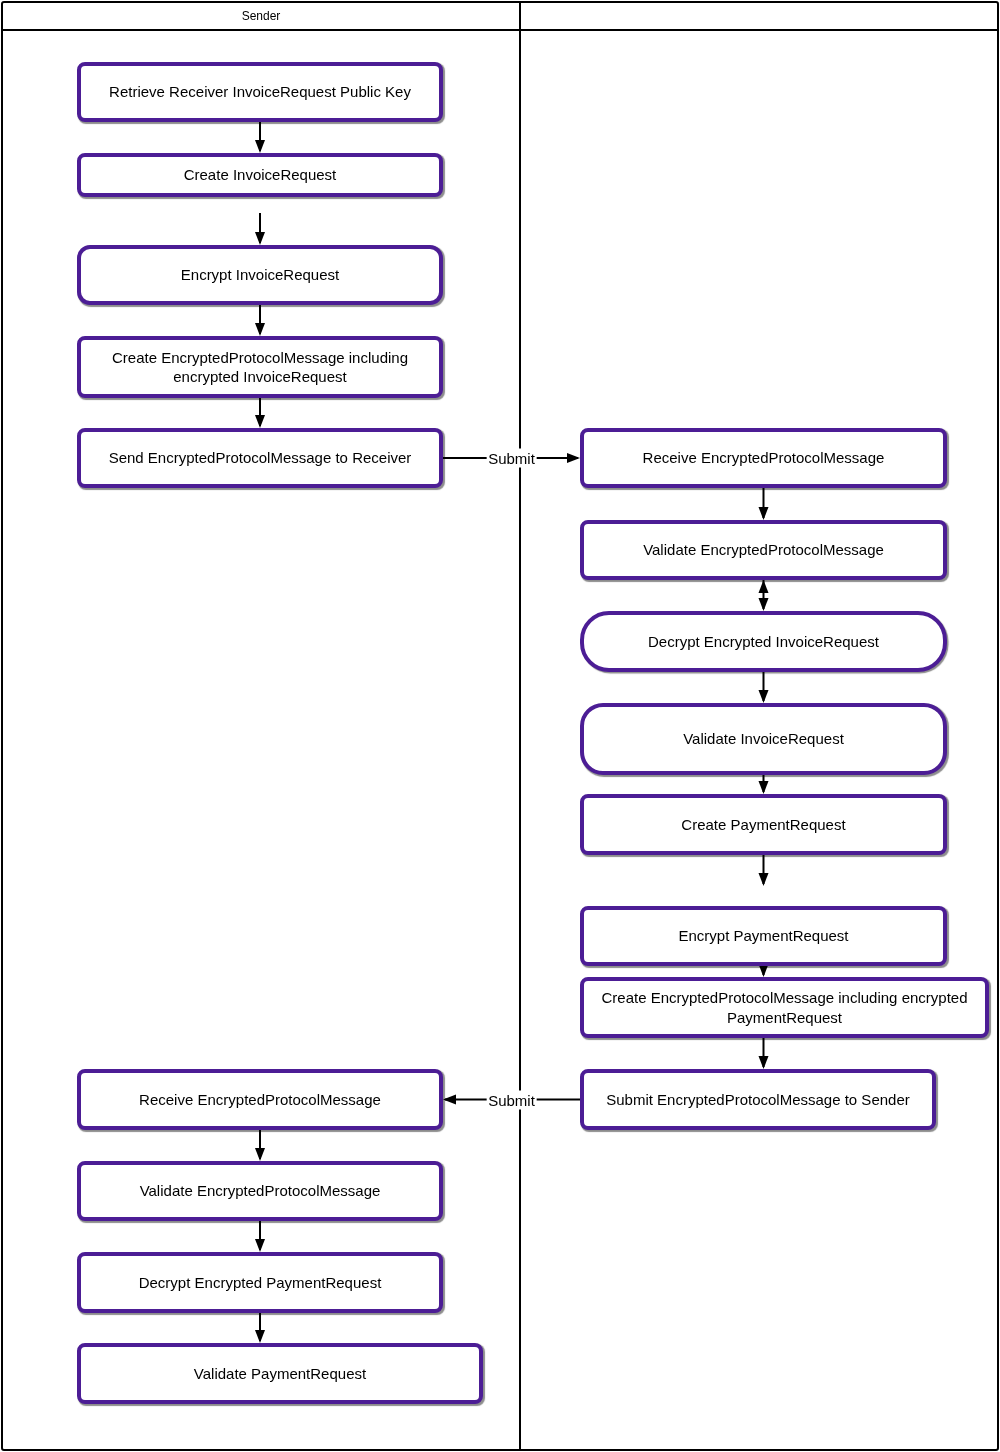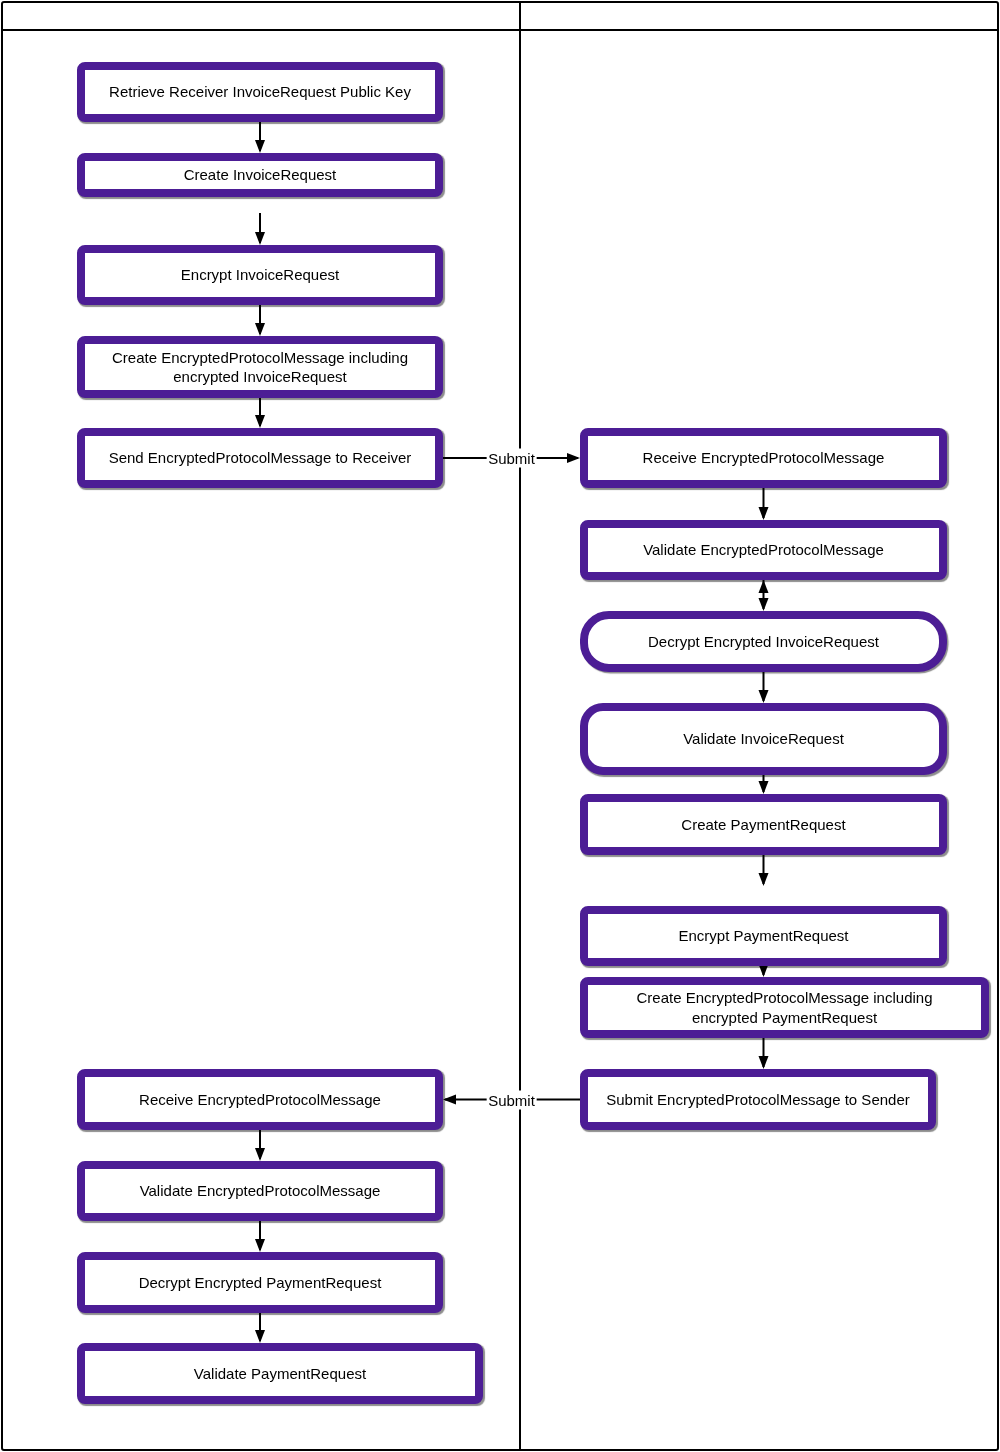--- a/index.html
+++ b/index.html
@@ -26,39 +26,42 @@
     display: flex; align-items: center; justify-content: center;
     font-size: 12px;
   }
   .lane-header.sender { left: 3px; width: 516px; }
   .lane-header.receiver { left: 521px; width: 474px; }
 
   #edges { position: absolute; left: 0; top: 0; width: 1000px; height: 1452px; }
 
   .node {
     position: absolute; box-sizing: border-box;
-    background: #ffffff; border: 8px solid #4c1d95; border-radius: 8px;
+    background: #ffffff; border: 4px solid #4c1d95; border-radius: 8px;
     display: flex; align-items: center; justify-content: center;
     text-align: center; font-size: 15px; line-height: 1.3;
     padding: 2px 16px;
     box-shadow: 1.5px 1.5px 1px rgba(0,0,0,0.45);
   }
 
   .edge-label {
     position: absolute; transform: translate(-50%, -50%);
     background: #ffffff; padding: 1px 2px; font-size: 15px; white-space: nowrap;
   }
 </style>
 </head>
 <body>
 
 <div id="root">
   <div class="frame"></div>
   <div class="lane-divider"></div>
   <div class="header-rule"></div>
+  <div class="lane-header sender">
+    <span>Sender</span>
+  </div>
   <svg id="edges" viewBox="0 0 1000 1452">
       <line x1="260" y1="122" x2="260" y2="151" stroke="#000000" stroke-width="2"></line>
       <polygon points="255,140 265,140 260,153" fill="#000000"></polygon>
       <line x1="260" y1="213" x2="260" y2="243" stroke="#000000" stroke-width="2"></line>
       <polygon points="255,232 265,232 260,245" fill="#000000"></polygon>
       <line x1="260" y1="305" x2="260" y2="334" stroke="#000000" stroke-width="2"></line>
       <polygon points="255,323 265,323 260,336" fill="#000000"></polygon>
       <line x1="260" y1="398" x2="260" y2="426" stroke="#000000" stroke-width="2"></line>
       <polygon points="255,415 265,415 260,428" fill="#000000"></polygon>
       <line x1="443" y1="458" x2="578" y2="458" stroke="#000000" stroke-width="2"></line>
@@ -83,21 +86,21 @@
       <line x1="260" y1="1130" x2="260" y2="1159" stroke="#000000" stroke-width="2"></line>
       <polygon points="255,1148 265,1148 260,1161" fill="#000000"></polygon>
       <line x1="260" y1="1221" x2="260" y2="1250" stroke="#000000" stroke-width="2"></line>
       <polygon points="255,1239 265,1239 260,1252" fill="#000000"></polygon>
       <line x1="260" y1="1313" x2="260" y2="1341" stroke="#000000" stroke-width="2"></line>
       <polygon points="255,1330 265,1330 260,1343" fill="#000000"></polygon>
     </svg>
   <div id="nodes">
       <div class="node" style="left: 77px; top: 62px; width: 366px; height: 60px;">Retrieve Receiver InvoiceRequest Public Key</div>
       <div class="node" style="left: 77px; top: 153px; width: 366px; height: 44px;">Create InvoiceRequest</div>
-      <div class="node" style="left: 77px; top: 245px; width: 366px; height: 60px;">Encrypt InvoiceRequest</div>
+      <div class="node" style="left: 77px; top: 245px; width: 366px; height: 60px; border-radius: 13px;">Encrypt InvoiceRequest</div>
       <div class="node" style="left: 77px; top: 336px; width: 366px; height: 62px;">Create EncryptedProtocolMessage including encrypted InvoiceRequest</div>
       <div class="node" style="left: 77px; top: 428px; width: 366px; height: 60px;">Send EncryptedProtocolMessage to Receiver</div>
       <div class="node" style="left: 77px; top: 1069px; width: 366px; height: 61px;">Receive EncryptedProtocolMessage</div>
       <div class="node" style="left: 77px; top: 1161px; width: 366px; height: 60px;">Validate EncryptedProtocolMessage</div>
       <div class="node" style="left: 77px; top: 1252px; width: 366px; height: 61px;">Decrypt Encrypted PaymentRequest</div>
       <div class="node" style="left: 77px; top: 1343px; width: 406px; height: 61px;">Validate PaymentRequest</div>
       <div class="node" style="left: 580px; top: 428px; width: 367px; height: 60px;">Receive EncryptedProtocolMessage</div>
       <div class="node" style="left: 580px; top: 520px; width: 367px; height: 60px;">Validate EncryptedProtocolMessage</div>
       <div class="node" style="left: 580px; top: 611px; width: 367px; height: 61px; border-radius: 29px;">Decrypt Encrypted InvoiceRequest</div>
       <div class="node" style="left: 580px; top: 703px; width: 367px; height: 72px; border-radius: 23px;">Validate InvoiceRequest</div>

